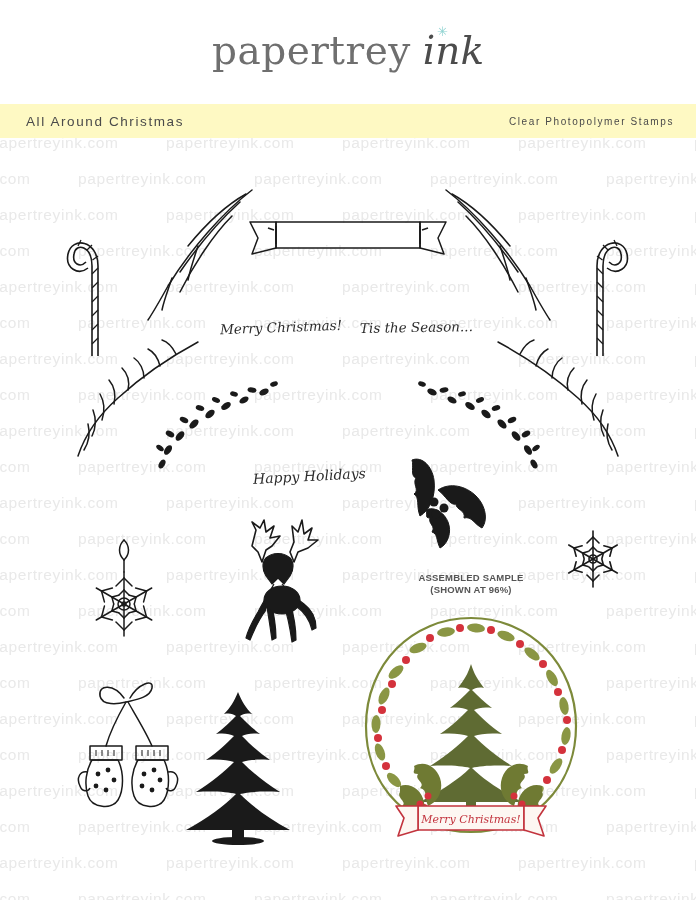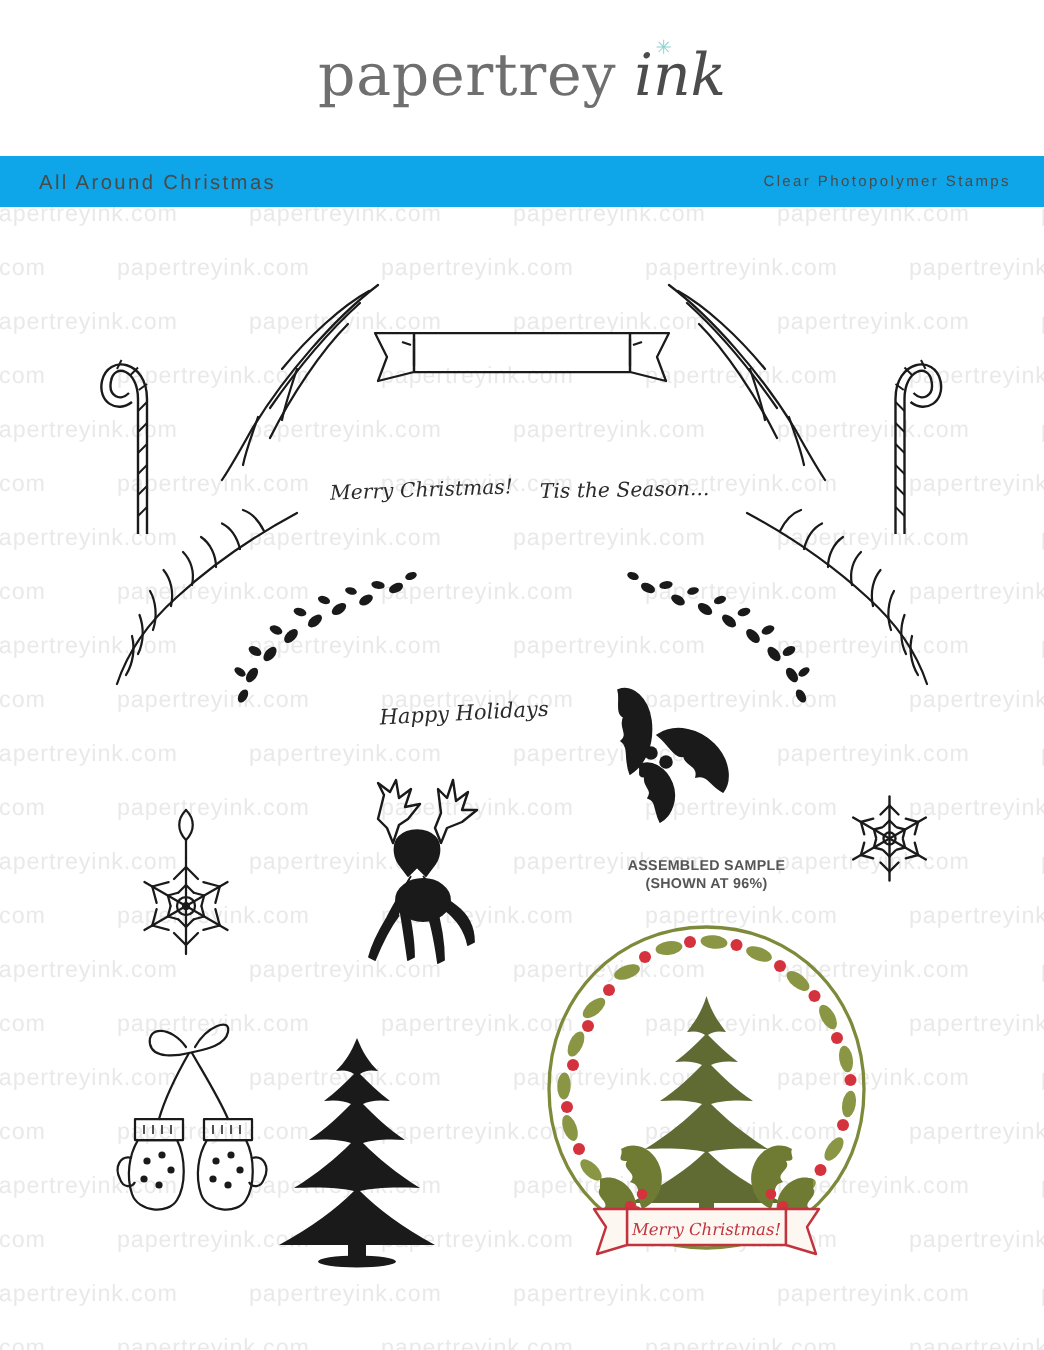--- a/index.html
+++ b/index.html
@@ -62,21 +62,21 @@
     line-height: 11px;
   }
 
   
   .titlebar {
     position: absolute;
     left: 0;
     top: 104px;
     width: 696px;
     height: 34px;
-    background: #0ea5e9;
+    background: #fef9c3;
     display: flex;
     align-items: center;
   }
   .titlebar .left {
     position: absolute;
     left: 26px;
     font-size: 13.5px;
     letter-spacing: 1.6px;
     color: #4a4a4a;
     font-family: "Liberation Sans", sans-serif;

